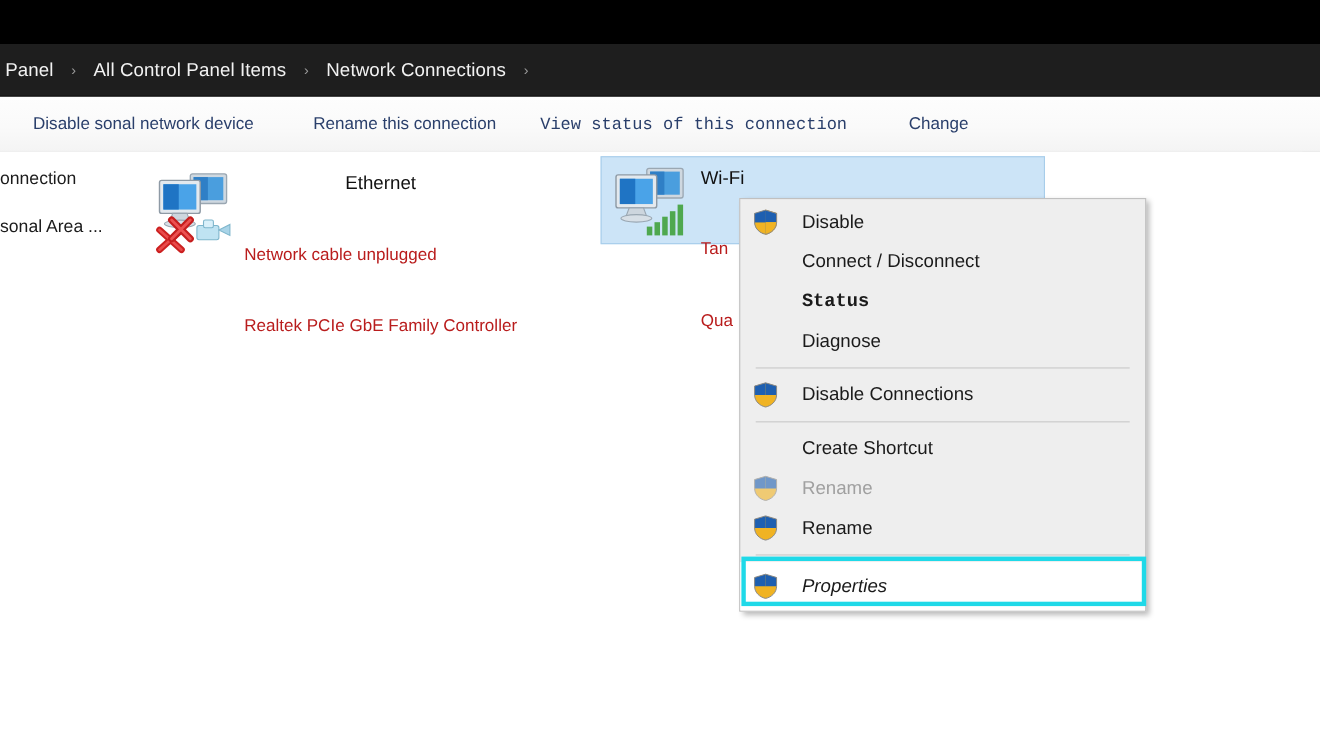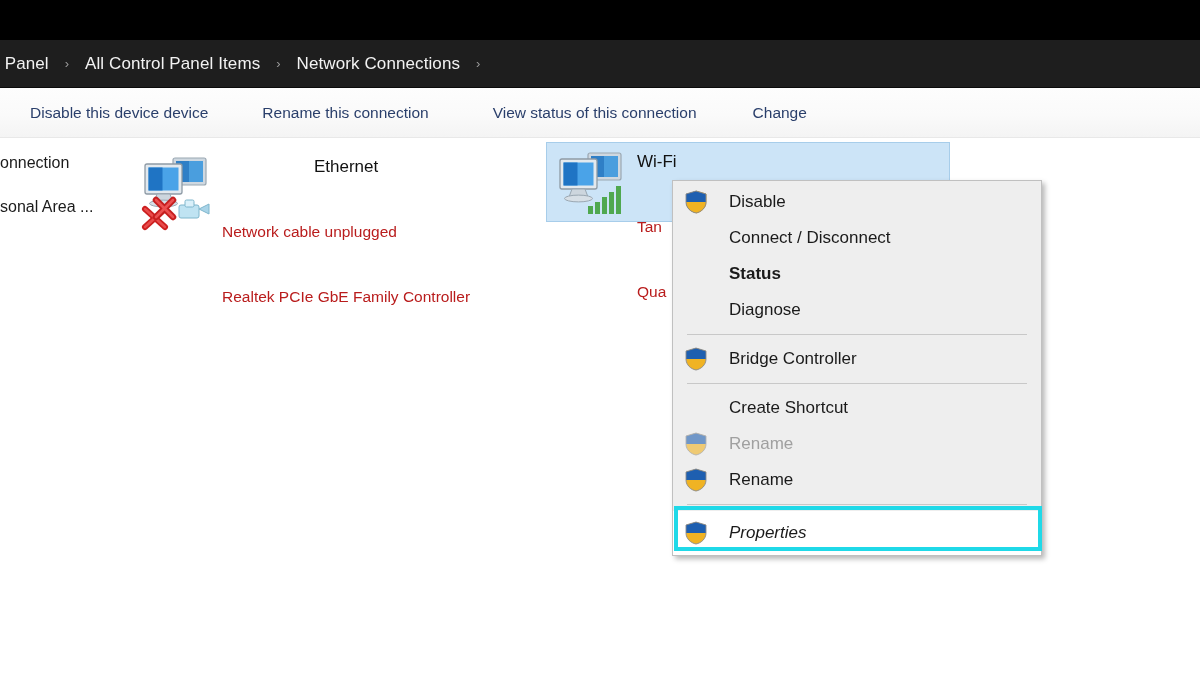--- a/index.html
+++ b/index.html
@@ -171,21 +171,21 @@
     padding-left: 12px;
     cursor: default;
   }
   .mi .shield { width: 30px; flex: 0 0 30px; display:flex; align-items:center; }
   .mi .milabel {
     font-size: 17px;
     color: #1a1a1a;
     padding-left: 14px;
     white-space: nowrap;
   }
-  .mi.bold .milabel { font-weight: bold; }
+  .mi.bold .milabel { font-weight: bold; font-family: Liberation Mono, monospace; }
   .mi.disabled .milabel { color: #a0a0a0; }
   .mi.noicon .shield { visibility: hidden; }
   .msep {
     height: 1px;
     background: #c8c8c8;
     margin: 6px 14px 6px 14px;
   }
 
   
   .mi.highlight-row {
@@ -218,23 +218,23 @@
       <span class="crumb first">l Panel</span>
       <span class="chev">›</span>
       <span class="crumb">All Control Panel Items</span>
       <span class="chev">›</span>
       <span class="crumb">Network Connections</span>
       <span class="chev">›</span>
     </div>
   </div>
 
   <div class="toolbar">
-    <span class="tbitem" style="margin-left:24px;">Disable this device device</span>
+    <span class="tbitem" style="margin-left:24px;">Disable sonal network device</span>
     <span class="tbitem" style="margin-left:42px;">Rename this connection</span>
-    <span class="tbitem" style="margin-left:52px;">View status of this connection</span>
+    <span class="tbitem" style="margin-left:28px;font-family:Liberation Mono, monospace;">View status of this connection</span>
     <span class="tbitem" style="margin-left:44px;">Change</span>
   </div>
 
   <div class="content">
 
     <div class="leftcol">
       <div class="l1">onnection</div>
       <div class="l2">sonal Area ...</div>
     </div>
 
@@ -357,21 +357,21 @@
 
     <div class="mi">
       <span class="shield">
         <svg class="shieldsvg" width="22" height="24" viewBox="0 0 22 24">
           <path d="M11 1 L21 4 V12 C21 18 16 22 11 23 C6 22 1 18 1 12 V4 Z" fill="#f0b323"></path>
           <path d="M11 1 L21 4 V12 H11 Z" fill="#1e5fb0"></path>
           <path d="M11 1 L1 4 V12 H11 Z" fill="#1e5fb0"></path>
           <path d="M11 1 L21 4 V12 C21 18 16 22 11 23 C6 22 1 18 1 12 V4 Z" fill="none" stroke="#8a8a8a" stroke-width="0.9"></path>
         </svg>
       </span>
-      <span class="milabel">Bridge Controller</span>
+      <span class="milabel">Disable Connections</span>
     </div>
 
     <div class="msep"></div>
 
     <div class="mi noicon">
       <span class="shield"></span>
       <span class="milabel">Create Shortcut</span>
     </div>
 
     <div class="mi disabled">

